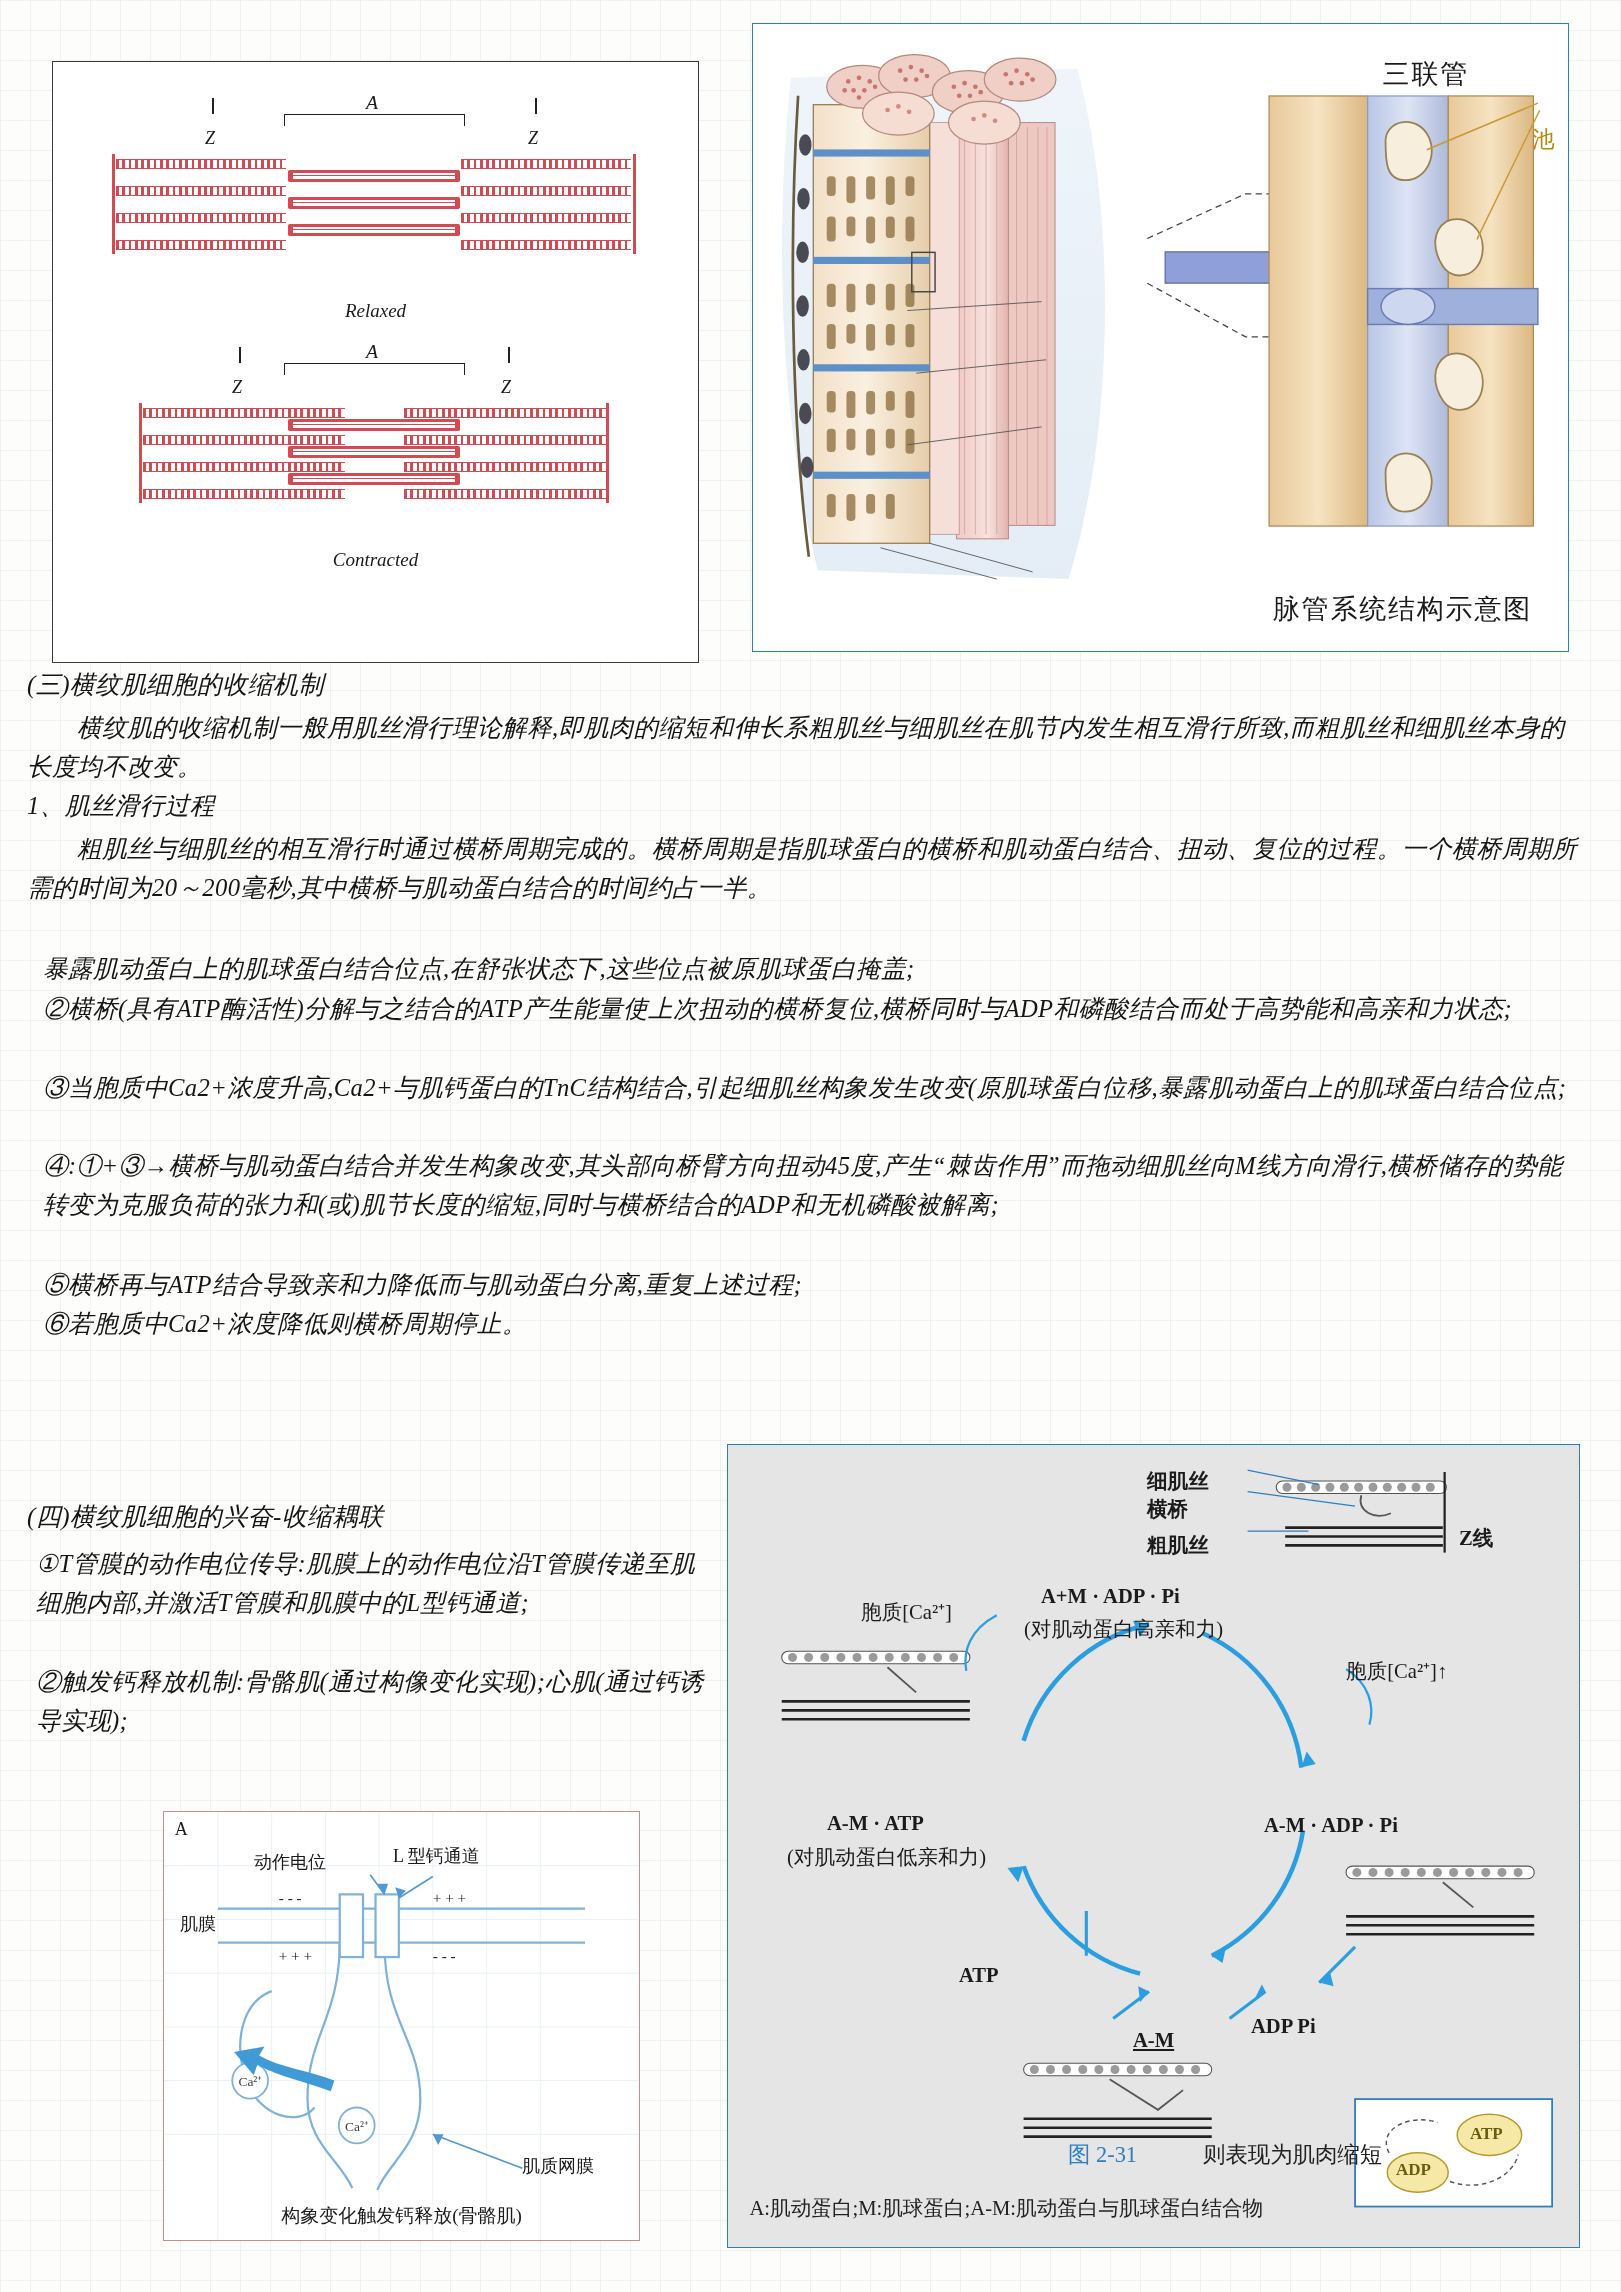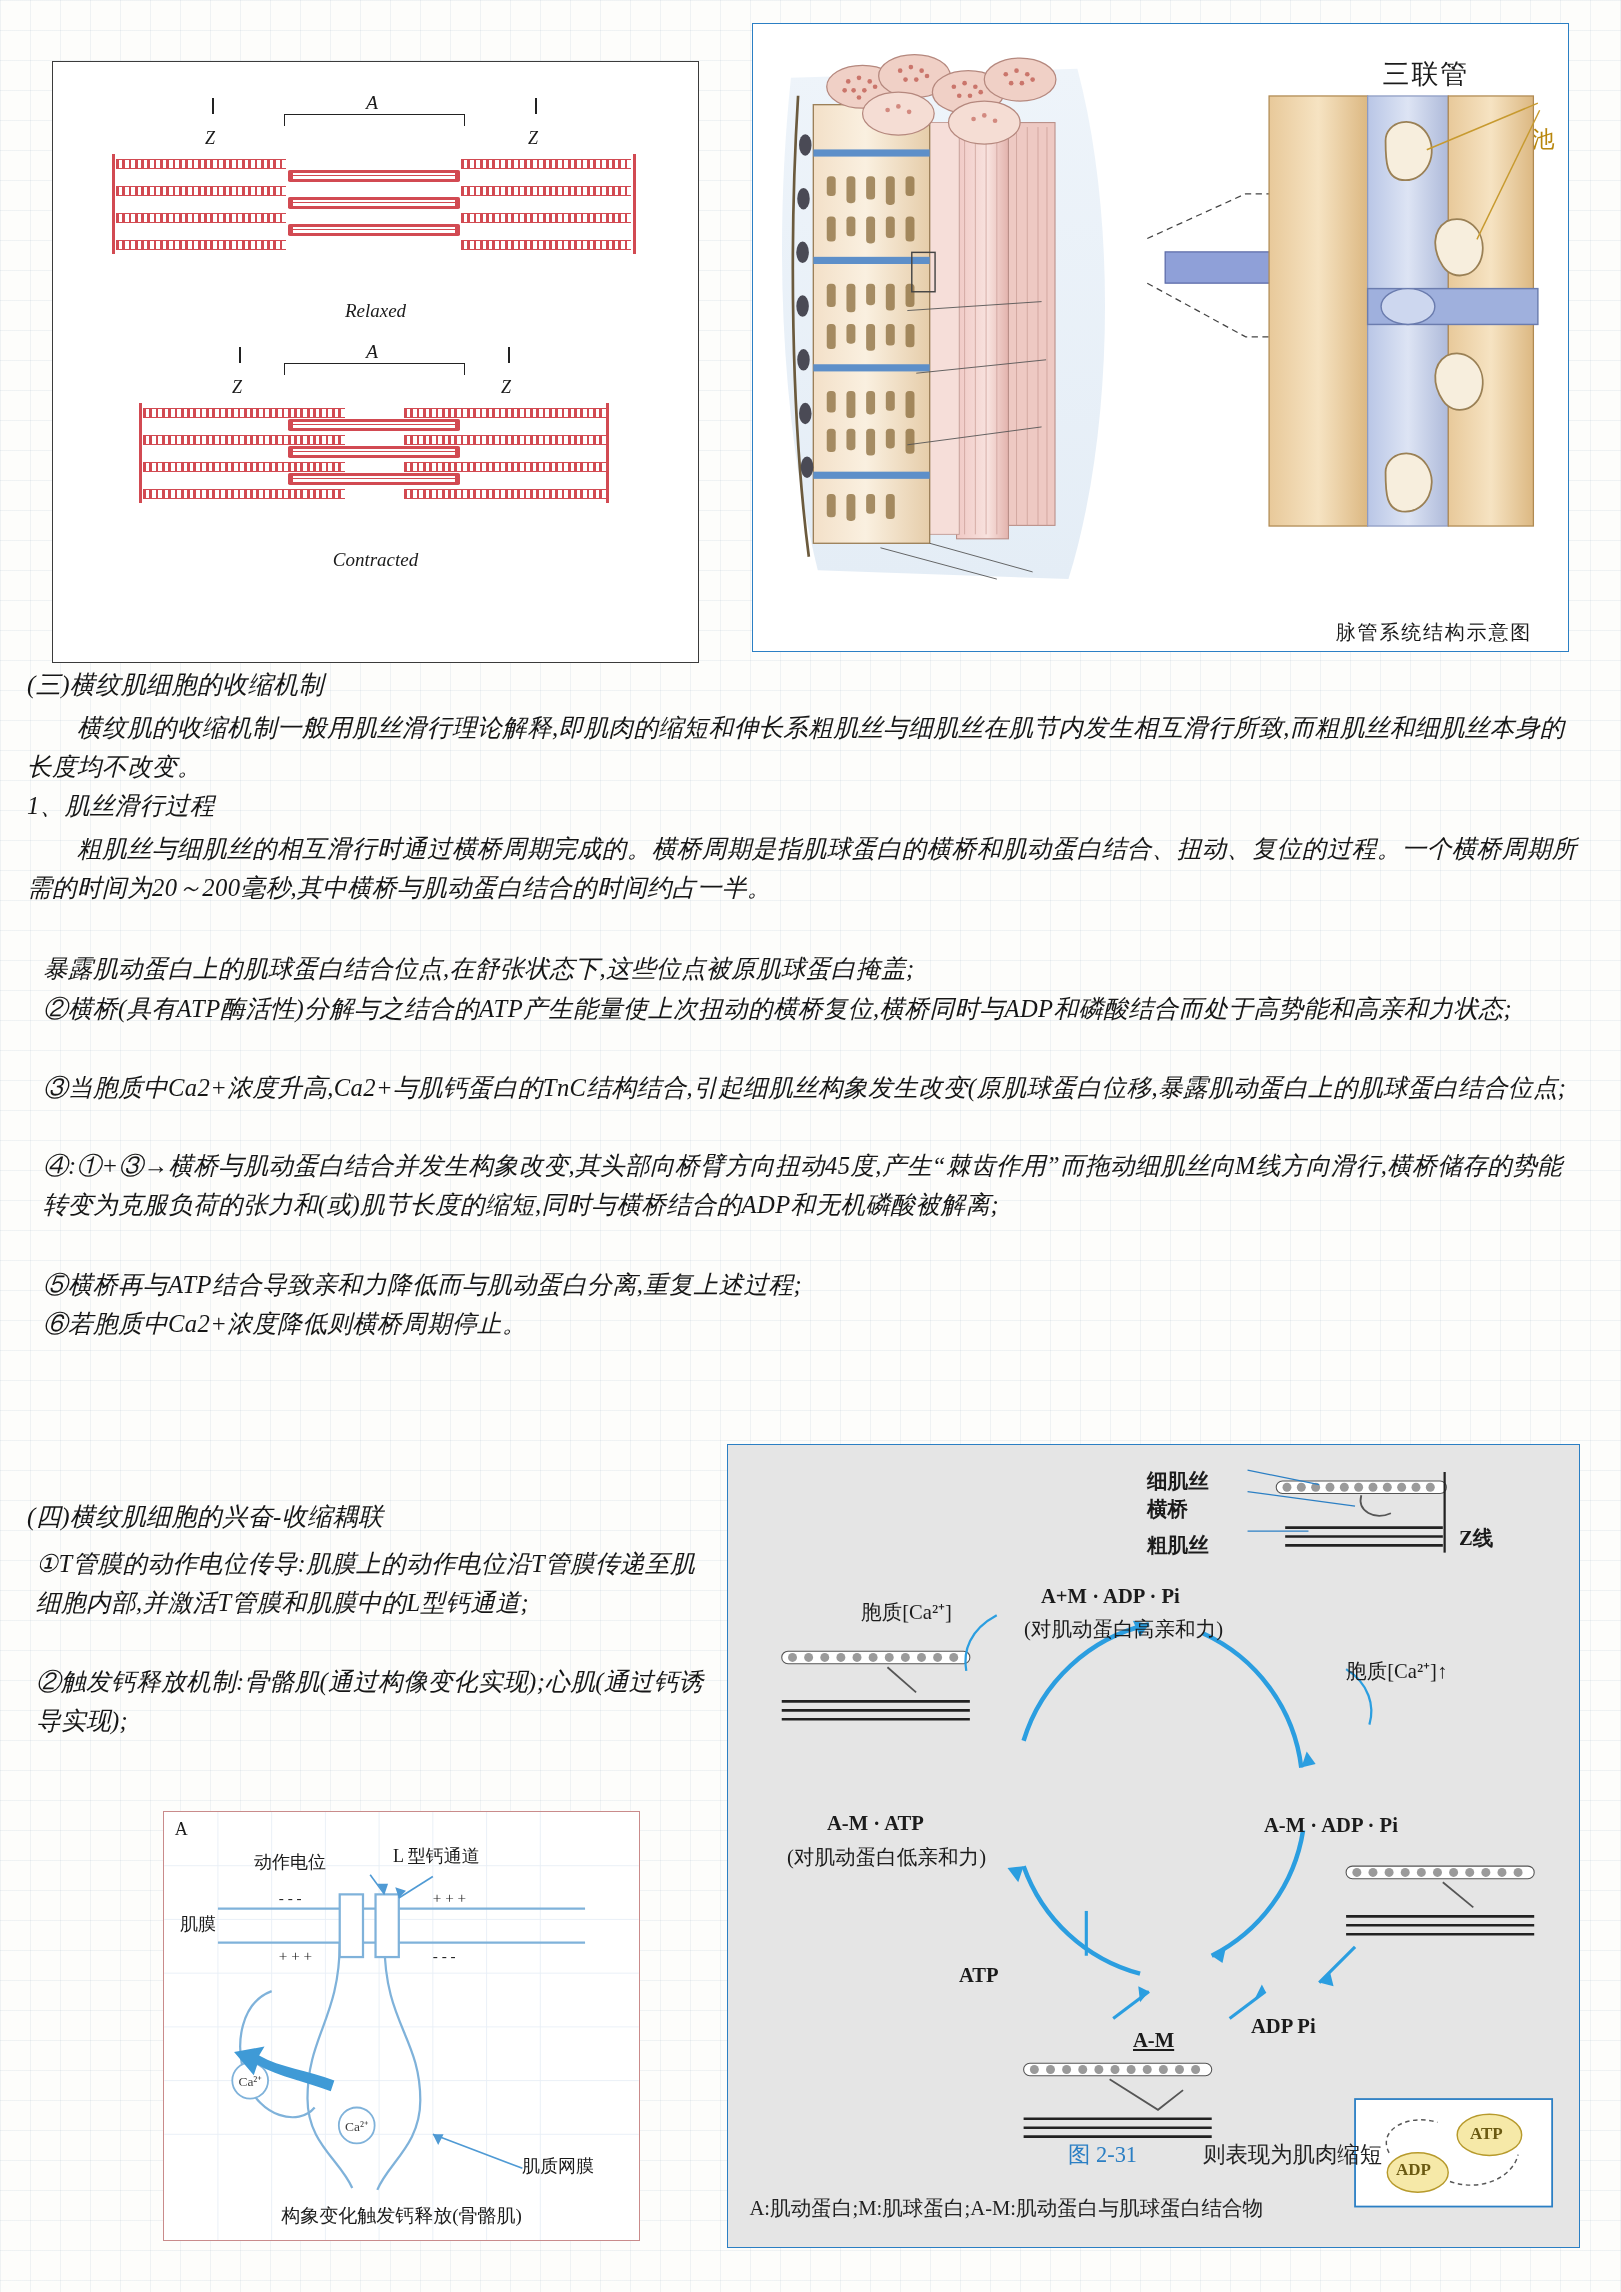--- a/index.html
+++ b/index.html
@@ -58,21 +58,21 @@
   .thick::after{bottom:2.7px;}
   .zline{position:absolute;width:2.7px;background:#d24a52;}
   .statelabel{position:absolute;width:100%;text-align:center;font-size:19px;font-style:italic;}
 
   
   .fig-fiber{
     position:absolute;left:752px;top:23px;width:815px;height:627px;
     border:1.8px solid #2b7fc4;background:#ffffff;
   }
   .fig-fiber .caption{
-    position:absolute;right:36px;bottom:5px;font-size:20px;letter-spacing:1.8px;
+    position:absolute;right:36px;bottom:24px;font-size:27px;letter-spacing:1.8px;
   }
   .fiber-art{position:absolute;left:19.7px;top:18px;width:385px;height:555px;}
   .triad-art{position:absolute;right:21.5px;top:63px;width:296px;height:448px;}
   .triad-title{position:absolute;right:99px;top:32px;font-size:27px;letter-spacing:1.8px;}
   .triad-sub{position:absolute;right:12.5px;top:100px;font-size:23px;color:#b8860b;letter-spacing:0.9px;}
 
   
   .txt{
     position:absolute;
     font-family:"Liberation Serif",serif;

